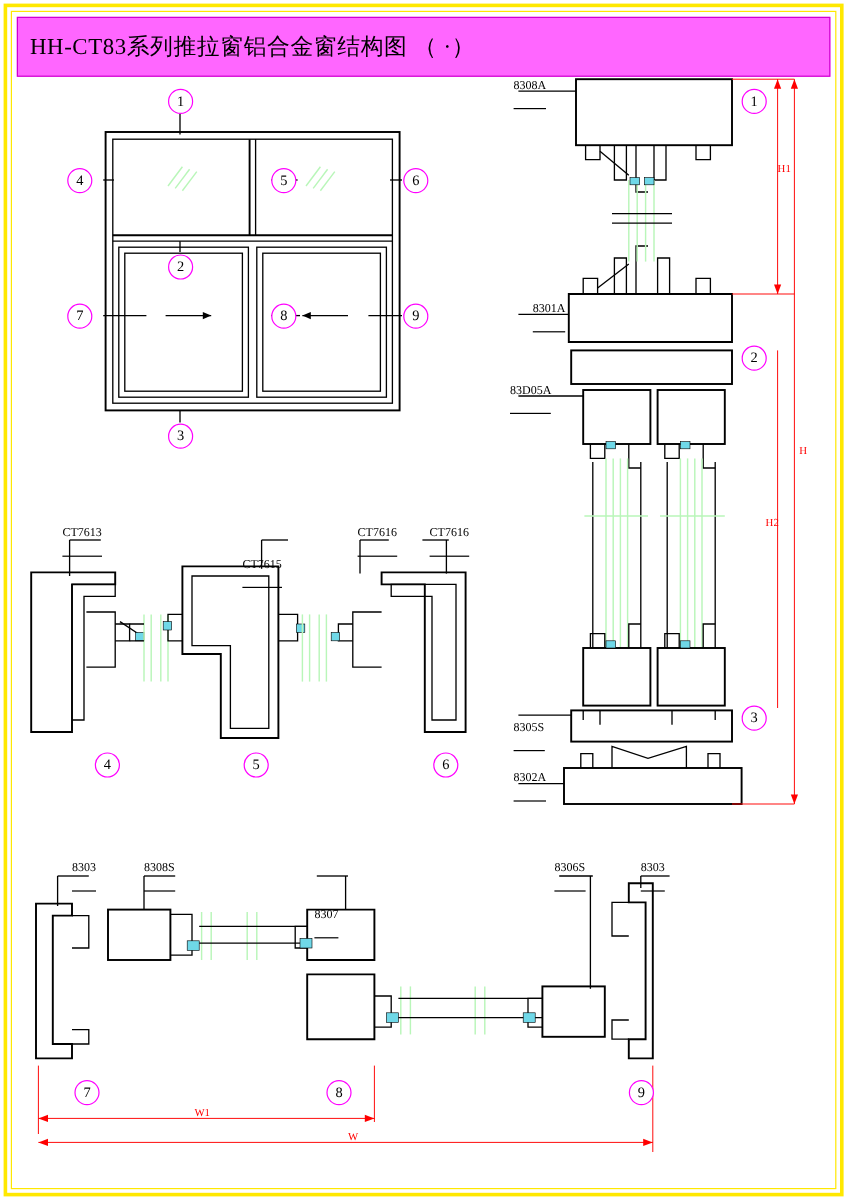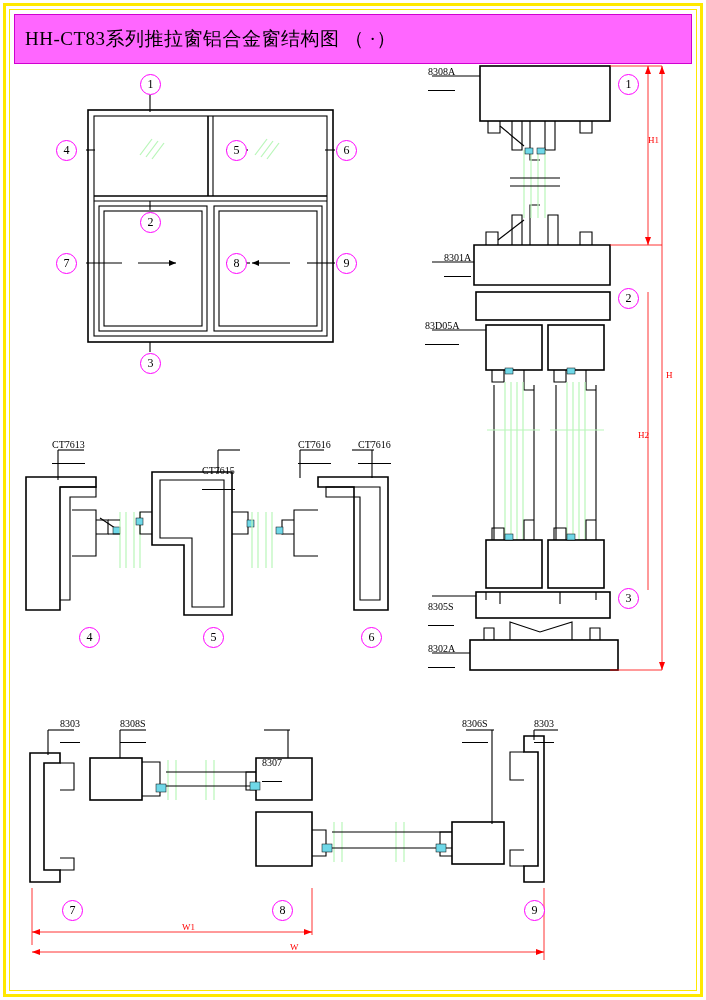--- a/index.html
+++ b/index.html
@@ -317,20 +317,20 @@
     <polygon fill="#ff0000" points="32,952 40,949 40,955"></polygon>
     <polygon fill="#ff0000" points="544,952 536,949 536,955"></polygon>
   </svg>
 
   <div class="lbl lbl-u" style="left:60px;top:718px;">8303</div>
   <div class="lbl lbl-u" style="left:120px;top:718px;font-family:Liberation Serif, serif;">8308S</div>
   <div class="lbl lbl-u" style="left:262px;top:718px;margin-top:39px;">8307</div>
   <div class="lbl lbl-u" style="left:462px;top:718px;">8306S</div>
   <div class="lbl lbl-u" style="left:534px;top:718px;">8303</div>
 
-  <div class="dimtxt" style="left:162px;top:922px;margin-left:20px;">W1</div>
+  <div class="dimtxt" style="left:162px;top:922px;">W1</div>
   <div class="dimtxt" style="left:290px;top:942px;">W</div>
 
   <div class="callout" style="left:62px;top:900px;">7</div>
   <div class="callout" style="left:272px;top:900px;">8</div>
   <div class="callout" style="left:524px;top:900px;">9</div>
 
 </div>
 
 </body></html>

